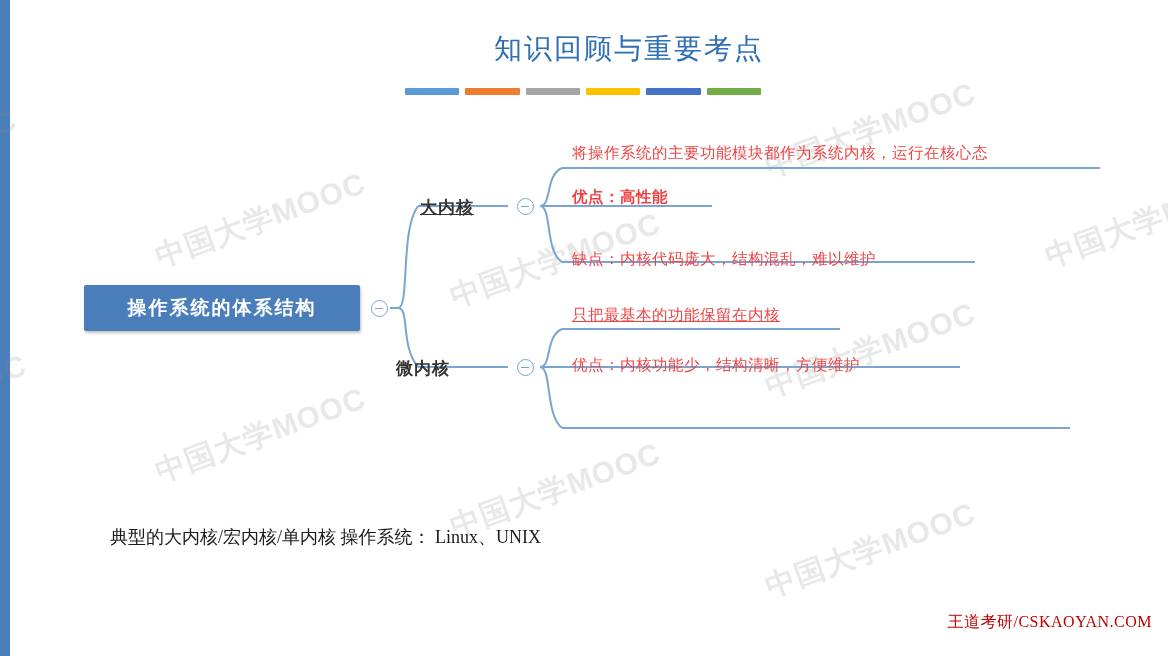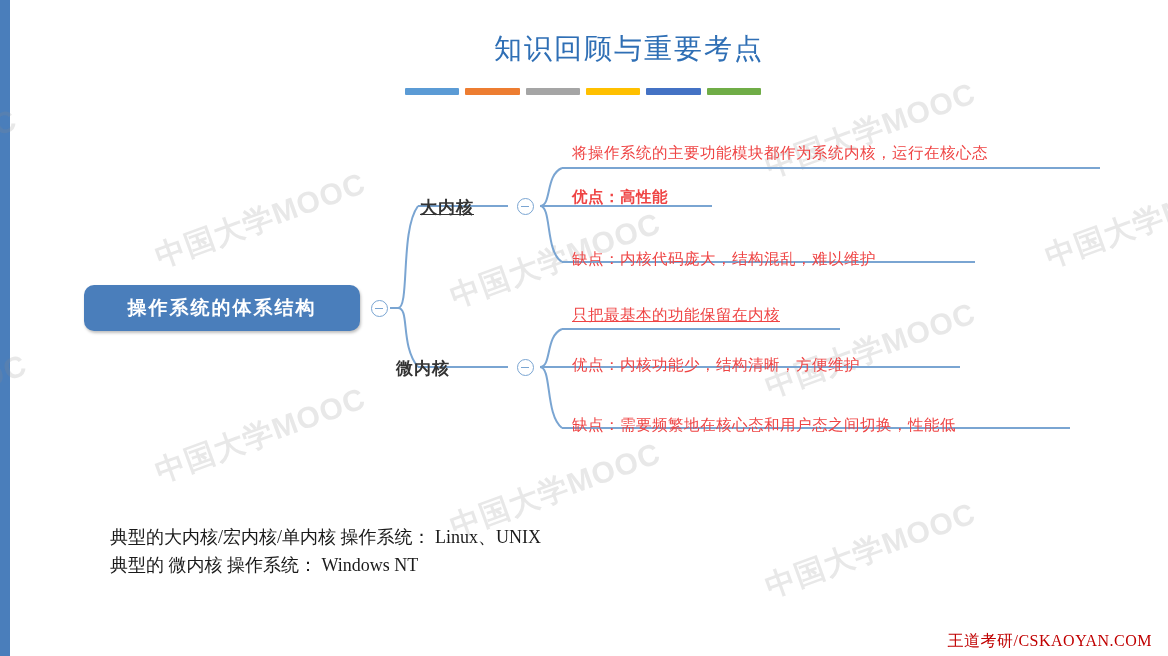--- a/index.html
+++ b/index.html
@@ -72,21 +72,21 @@
     border-radius: 1px;
   }
   
   .root-node {
     position: absolute;
     left: 84px;
     top: 285px;
     width: 276px;
     height: 46px;
     background: #4a7ebb;
-    border-radius: 10px;
+    border-radius: 2px;
     color: #ffffff;
     font-size: 19px;
     font-weight: bold;
     display: flex;
     align-items: center;
     justify-content: center;
     letter-spacing: 2px;
     box-shadow: 1px 2px 3px rgba(0,0,0,0.25);
   }
   .branch-label {
@@ -137,21 +137,21 @@
     font-family: "Liberation Serif", serif;
     font-size: 18px;
     color: #1a1a1a;
     line-height: 28px;
   }
   .notes div { white-space: nowrap; }
   
   .footer {
     position: absolute;
     right: 16px;
-    bottom: 4px;
+    bottom: 23px;
     font-size: 16px;
     color: #c00000;
     font-family: "Liberation Serif", serif;
     letter-spacing: 0.5px;
     margin-top: 46px;
   }
 </style>
 </head>
 <body>
 
@@ -215,22 +215,20 @@
 
   <div class="leaf-label" style="left:572px; top:143px;">将操作系统的主要功能模块都作为系统内核，运行在核心态</div>
   <div class="leaf-label" style="left:572px; top:187px;font-weight:bold;">优点：高性能</div>
   <div class="leaf-label" style="left:572px; top:249px;text-align:center;">缺点：内核代码庞大，结构混乱，难以维护</div>
 
   <div class="branch-label" style="left:396px; top:357px;">微内核</div>
   <div class="collapse-btn" style="left:517px; top:359px;"></div>
 
   <div class="leaf-label" style="left:572px; top:305px;text-decoration:underline;">只把最基本的功能保留在内核</div>
   <div class="leaf-label" style="left:572px; top:355px;">优点：内核功能少，结构清晰，方便维护</div>
-  <div class="leaf-label" style="left:572px; top:415px;">缺点：需要频繁地在核心态和用户态之间切换，性能低</div>
 
   <div class="notes">
     <div>典型的大内核/宏内核/单内核 操作系统： Linux、UNIX</div>
-    <div>典型的 微内核 操作系统： Windows NT</div>
   </div>
 
   <div class="footer">王道考研/CSKAOYAN.COM</div>
 
 </div>
 
 </body></html>

